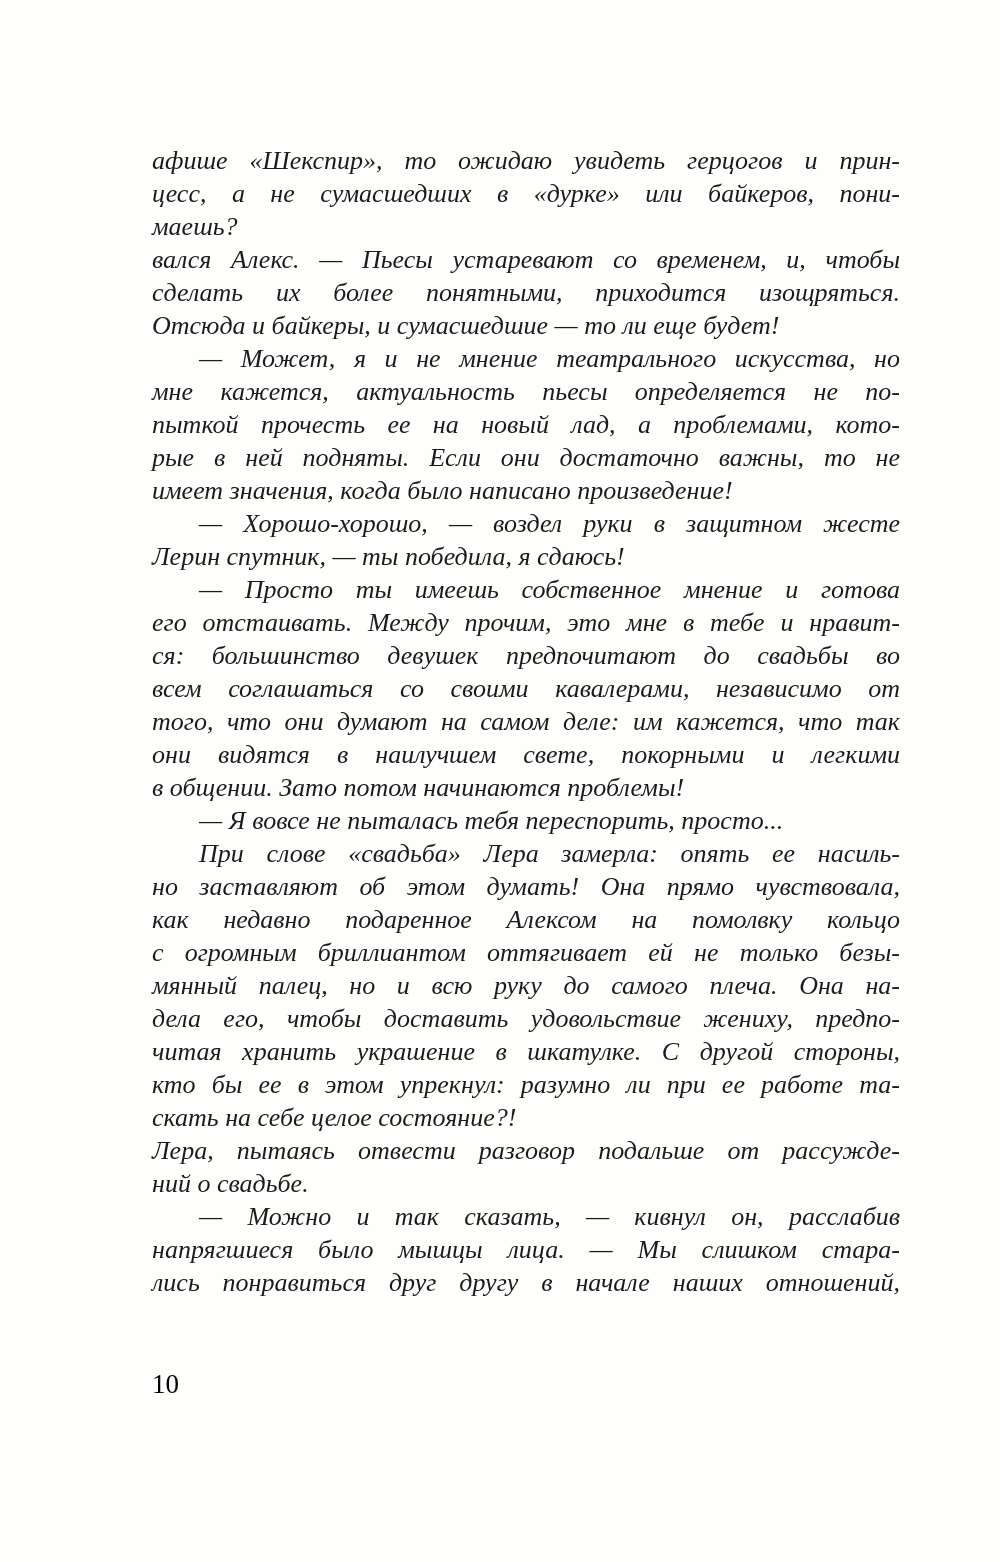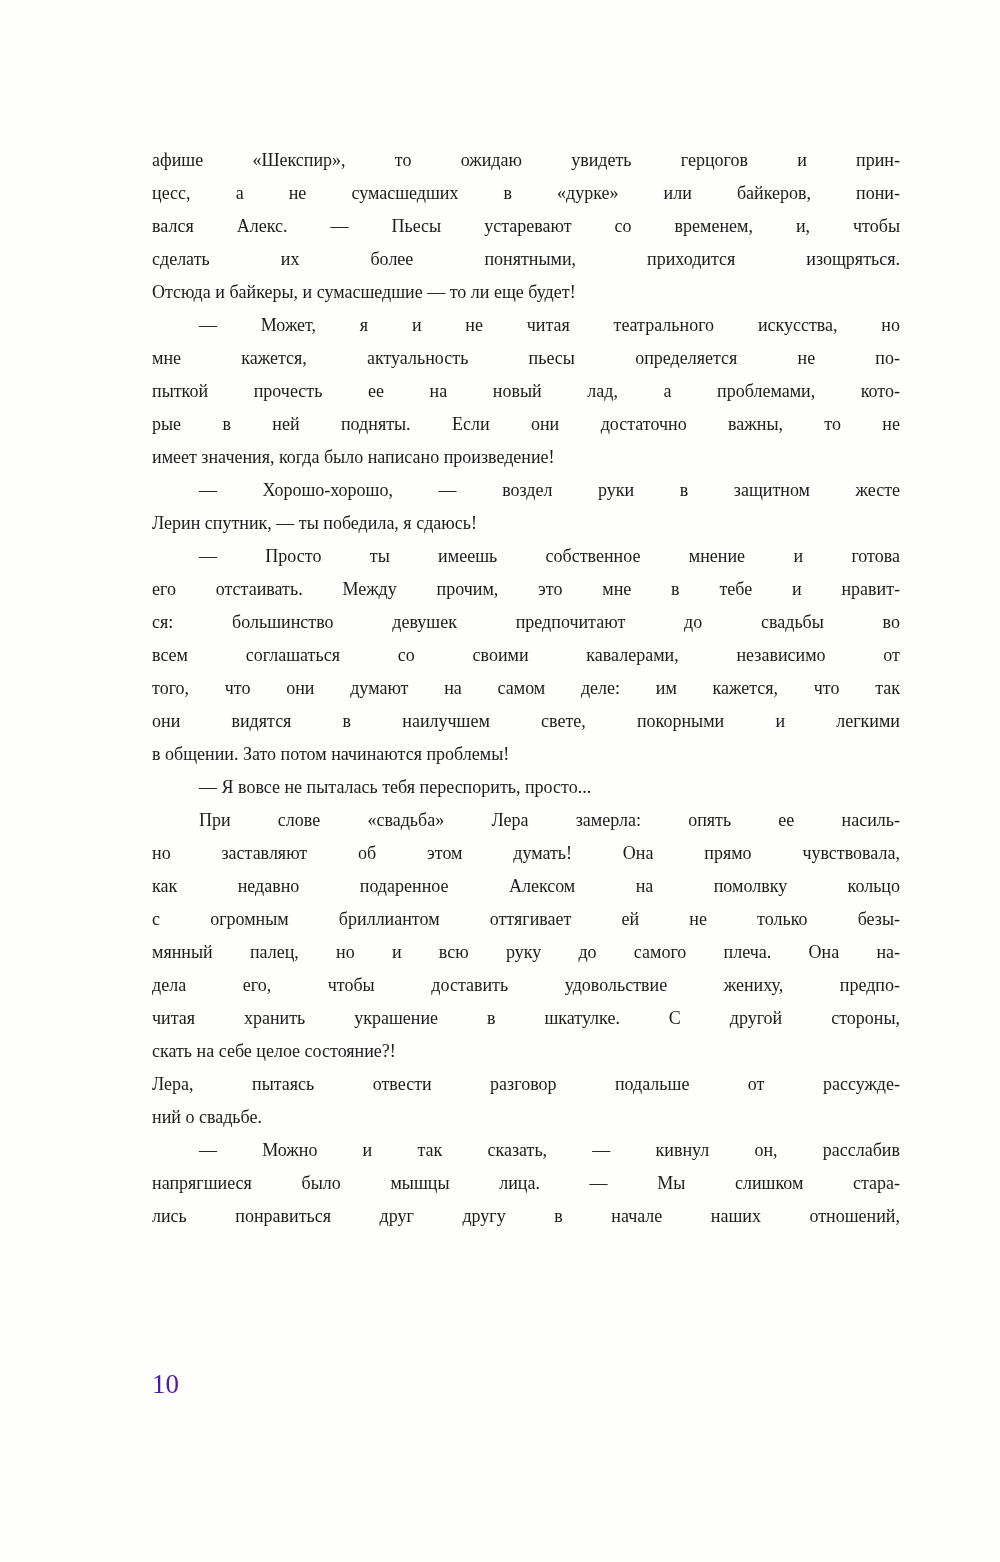--- a/index.html
+++ b/index.html
@@ -15,22 +15,23 @@
     background-color: #fefefd;
     overflow: hidden;
     font-family: "Liberation Serif", "DejaVu Serif", serif;
     color: #1b1b1b;
   }
   .text-block {
     position: absolute;
     left: 152px;
     top: 144px;
     width: 748px;
-    font-size: 18px;
+    font-size: 26px;
     line-height: 33px;
+    font-style: italic;
   }
   .paragraph {
     margin: 0;
     padding: 0;
   }
   .line {
     text-align: justify;
     text-align-last: justify;
     white-space: normal;
   }
@@ -39,39 +40,40 @@
   }
   .line.indent {
     padding-left: 47px;
   }
   .page-number {
     position: absolute;
     left: 152px;
     top: 1368px;
     font-size: 27px;
     line-height: 33px;
-    color: #4c1d95;
+    color: #000000;
   }
 </style>
 </head>
 <body>
 
 <div class="book-page">
   <div class="text-block">
       <div class="paragraph">
         <div class="line">афише «Шекспир», то ожидаю увидеть герцогов и прин-</div>
         <div class="line">цесс, а не сумасшедших в «дурке» или байкеров, пони-</div>
+        <div class="line last">маешь?</div>
       </div>
       <div class="paragraph">
         <div class="line">вался Алекс. — Пьесы устаревают со временем, и, чтобы</div>
         <div class="line">сделать их более понятными, приходится изощряться.</div>
         <div class="line last">Отсюда и байкеры, и сумасшедшие — то ли еще будет!</div>
       </div>
       <div class="paragraph">
-        <div class="line indent">— Может, я и не читая театрального искусства, но</div>
+        <div class="line indent">— Может, я и не мнение театрального искусства, но</div>
         <div class="line">мне кажется, актуальность пьесы определяется не по-</div>
         <div class="line">пыткой прочесть ее на новый лад, а проблемами, кото-</div>
         <div class="line">рые в ней подняты. Если они достаточно важны, то не</div>
         <div class="line last">имеет значения, когда было написано произведение!</div>
       </div>
       <div class="paragraph">
         <div class="line indent">— Хорошо-хорошо, — воздел руки в защитном жесте</div>
         <div class="line last">Лерин спутник, — ты победила, я сдаюсь!</div>
       </div>
       <div class="paragraph">
@@ -87,20 +89,21 @@
         <div class="line indent last">— Я вовсе не пыталась тебя переспорить, просто...</div>
       </div>
       <div class="paragraph">
         <div class="line indent">При слове «свадьба» Лера замерла: опять ее насиль-</div>
         <div class="line">но заставляют об этом думать! Она прямо чувствовала,</div>
         <div class="line">как недавно подаренное Алексом на помолвку кольцо</div>
         <div class="line">с огромным бриллиантом оттягивает ей не только безы-</div>
         <div class="line">мянный палец, но и всю руку до самого плеча. Она на-</div>
         <div class="line">дела его, чтобы доставить удовольствие жениху, предпо-</div>
         <div class="line">читая хранить украшение в шкатулке. С другой стороны,</div>
+        <div class="line">кто бы ее в этом упрекнул: разумно ли при ее работе та-</div>
         <div class="line last">скать на себе целое состояние?!</div>
       </div>
       <div class="paragraph">
         <div class="line">Лера, пытаясь отвести разговор подальше от рассужде-</div>
         <div class="line last">ний о свадьбе.</div>
       </div>
       <div class="paragraph">
         <div class="line indent">— Можно и так сказать, — кивнул он, расслабив</div>
         <div class="line">напрягшиеся было мышцы лица. — Мы слишком стара-</div>
         <div class="line">лись понравиться друг другу в начале наших отношений,</div>

